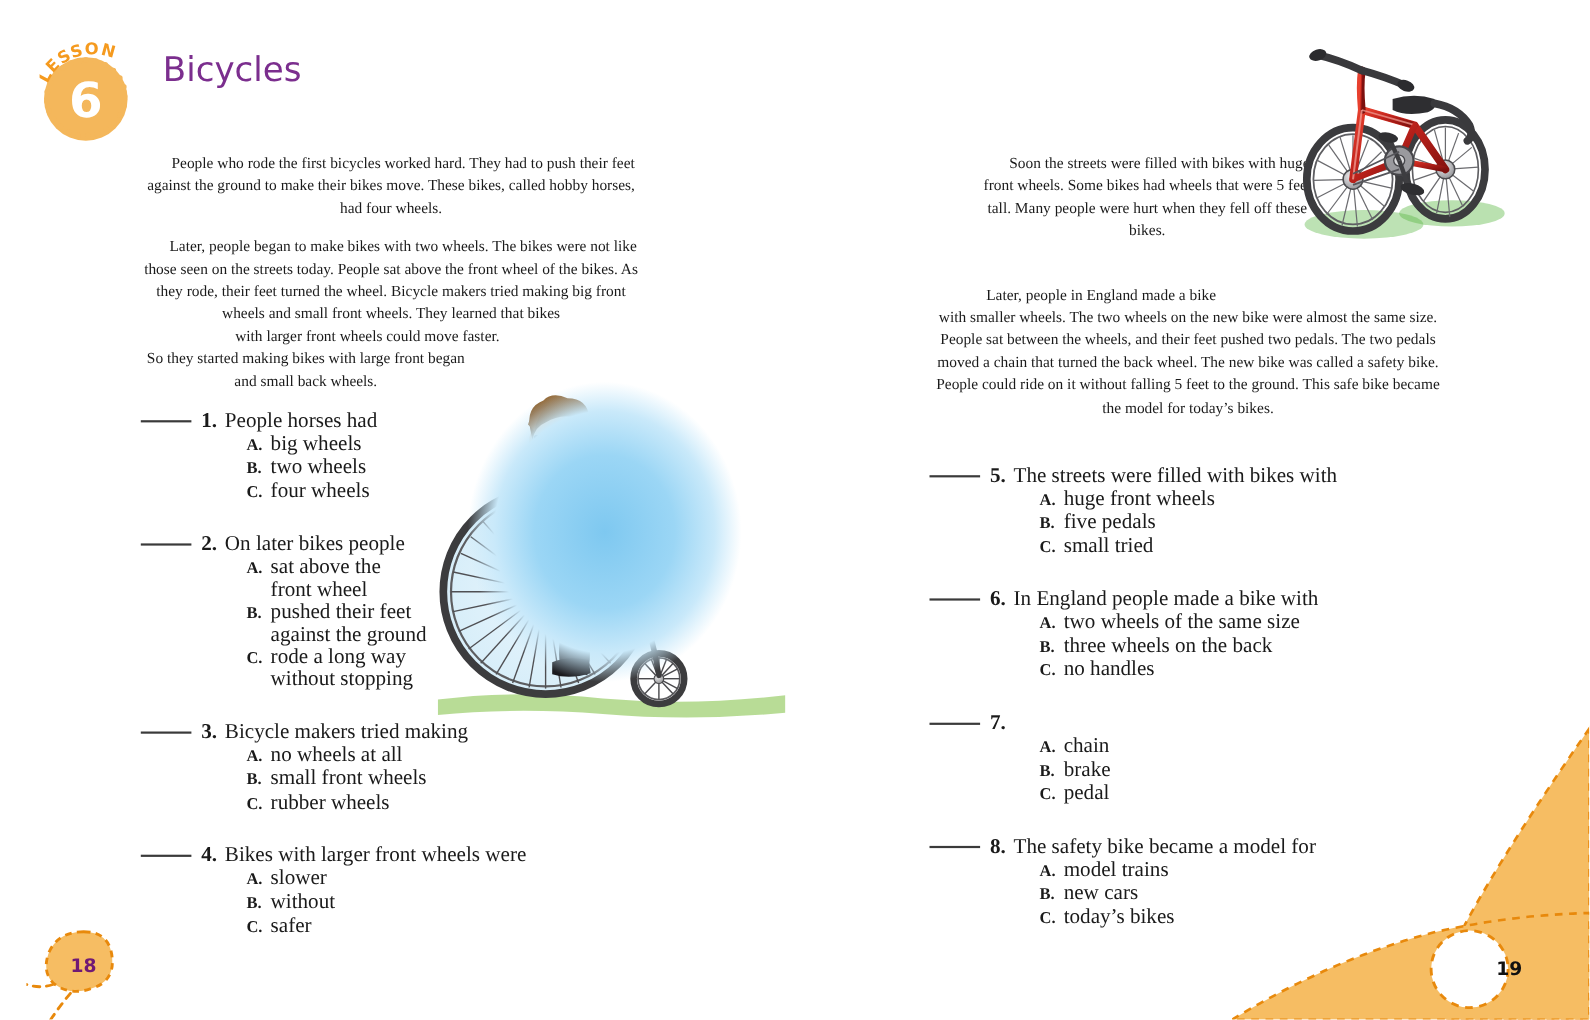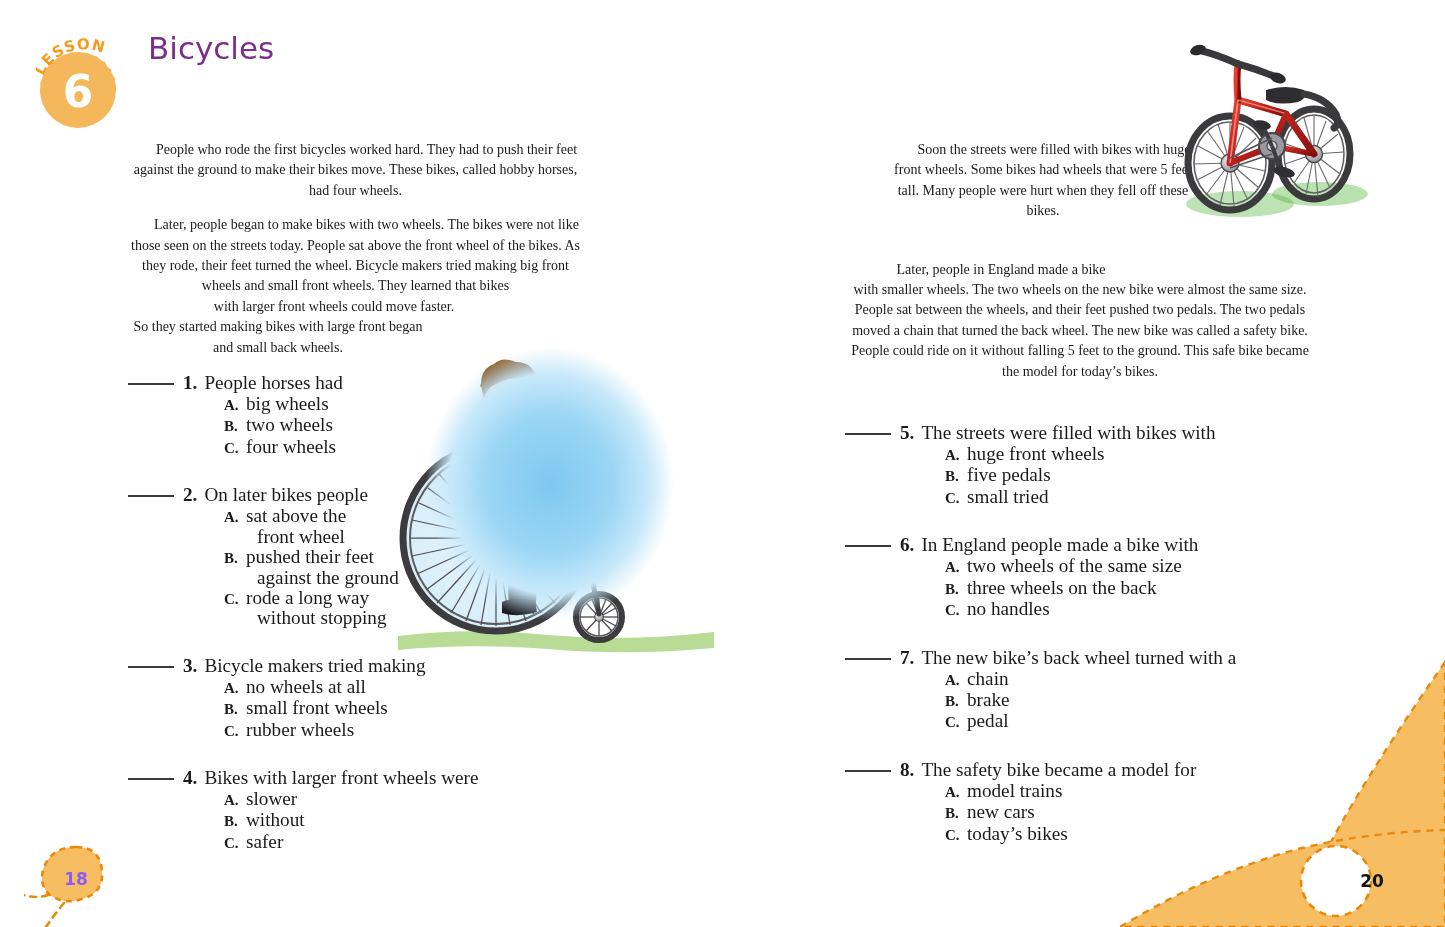--- a/index.html
+++ b/index.html
@@ -70,21 +70,21 @@
     font-size: 15px;
     font-weight: bold;
     fill: #f59a1e;
     letter-spacing: 1px;
   }
 
   
   #page-title {
     position: absolute;
     left: 148px;
-    top: 30px;
+    top: 46px;
     font-family: "DejaVu Sans", sans-serif;
     font-size: 31px;
     color: #7b2e8e;
     letter-spacing: 0px;
   }
 
   
   .column {
     position: absolute;
     top: 140px;
@@ -152,21 +152,21 @@
     margin-left: 96px;
   }
   .choice-letter {
     font-weight: bold;
     font-size: 15px;
     margin-right: 6px;
     flex: 0 0 auto;
     min-width: 16px;
   }
   .choice-text { font-size: 19.2px; }
-  .choice-text .cont { display: block; margin-left: 11px; }
+  .choice-text .cont { display: block; }
 
   
   #right-column .choice { margin-left: 100px; }
 
   
   #illus-penny {
     position: absolute;
     left: 398px;
     top: 330px;
     width: 316px;
@@ -203,21 +203,21 @@
     left: 30px;
     top: 16px;
     width: 44px;
     height: 36px;
     display: flex;
     align-items: center;
     justify-content: center;
     font-family: "DejaVu Sans", sans-serif;
     font-size: 17px;
     font-weight: bold;
-    color: #8b5cf6;
+    color: #701a75;
   }
 
   #corner-swoosh {
     position: absolute;
     left: 1120px;
     top: 650px;
     width: 325px;
     height: 277px;
     pointer-events: none;
   }
@@ -447,21 +447,20 @@
             <span class="choice-letter">C.</span>
             <span class="choice-text">no handles</span>
           </li>
         </ul>
       </div>
 
       <div class="qblock">
         <div class="qhead">
           <span class="blank-line"></span>
           <span class="qnum">7.</span>
-          <span class="qtext">The new bike’s back wheel turned with a</span>
         </div>
         <ul class="choices">
           <li class="choice">
             <span class="choice-letter">A.</span>
             <span class="choice-text">chain</span>
           </li>
           <li class="choice">
             <span class="choice-letter">B.</span>
             <span class="choice-text">brake</span>
           </li>
@@ -729,21 +728,21 @@
     </svg>
   </div>
 
   <svg id="corner-swoosh" viewBox="0 0 325 277">
     <path d="M325 12 Q 250 120 212 190 Q 196 228 196 277 L 325 277 Z" fill="#f6bd63" stroke="#e8890c" stroke-width="2.4" stroke-dasharray="7 6"></path>
     <path d="M0 277 Q 90 222 182 198 Q 250 182 325 180 L 325 277 Z" fill="#f6bd63" stroke="#e8890c" stroke-width="2.4" stroke-dasharray="7 6"></path>
     <circle cx="216" cy="231" r="35" fill="#ffffff" stroke="#e8890c" stroke-width="2.6" stroke-dasharray="7 6"></circle>
   </svg>
 
   <div id="page-num-right">
-    <div class="numtext">20</div>
+    <div class="numtext">19</div>
   </div>
 
   <div id="page-num-left">
     <svg width="110" height="82" viewBox="0 0 110 82">
       <path d="M52 2 Q 76 2 78 26 Q 80 48 58 54 Q 40 60 26 50 Q 14 40 20 22 Q 28 2 52 2 Z" fill="#f6bd63" stroke="#e8890c" stroke-width="2.6" stroke-dasharray="6 5"></path>
       <path d="M24 50 Q 12 54 0 50" fill="none" stroke="#e8890c" stroke-width="2.6" stroke-dasharray="6 6" stroke-linecap="round"></path>
       <path d="M40 58 Q 30 70 22 82" fill="none" stroke="#e8890c" stroke-width="2.6" stroke-dasharray="6 6" stroke-linecap="round"></path>
     </svg>
     <div class="numtext">18</div>
   </div>

